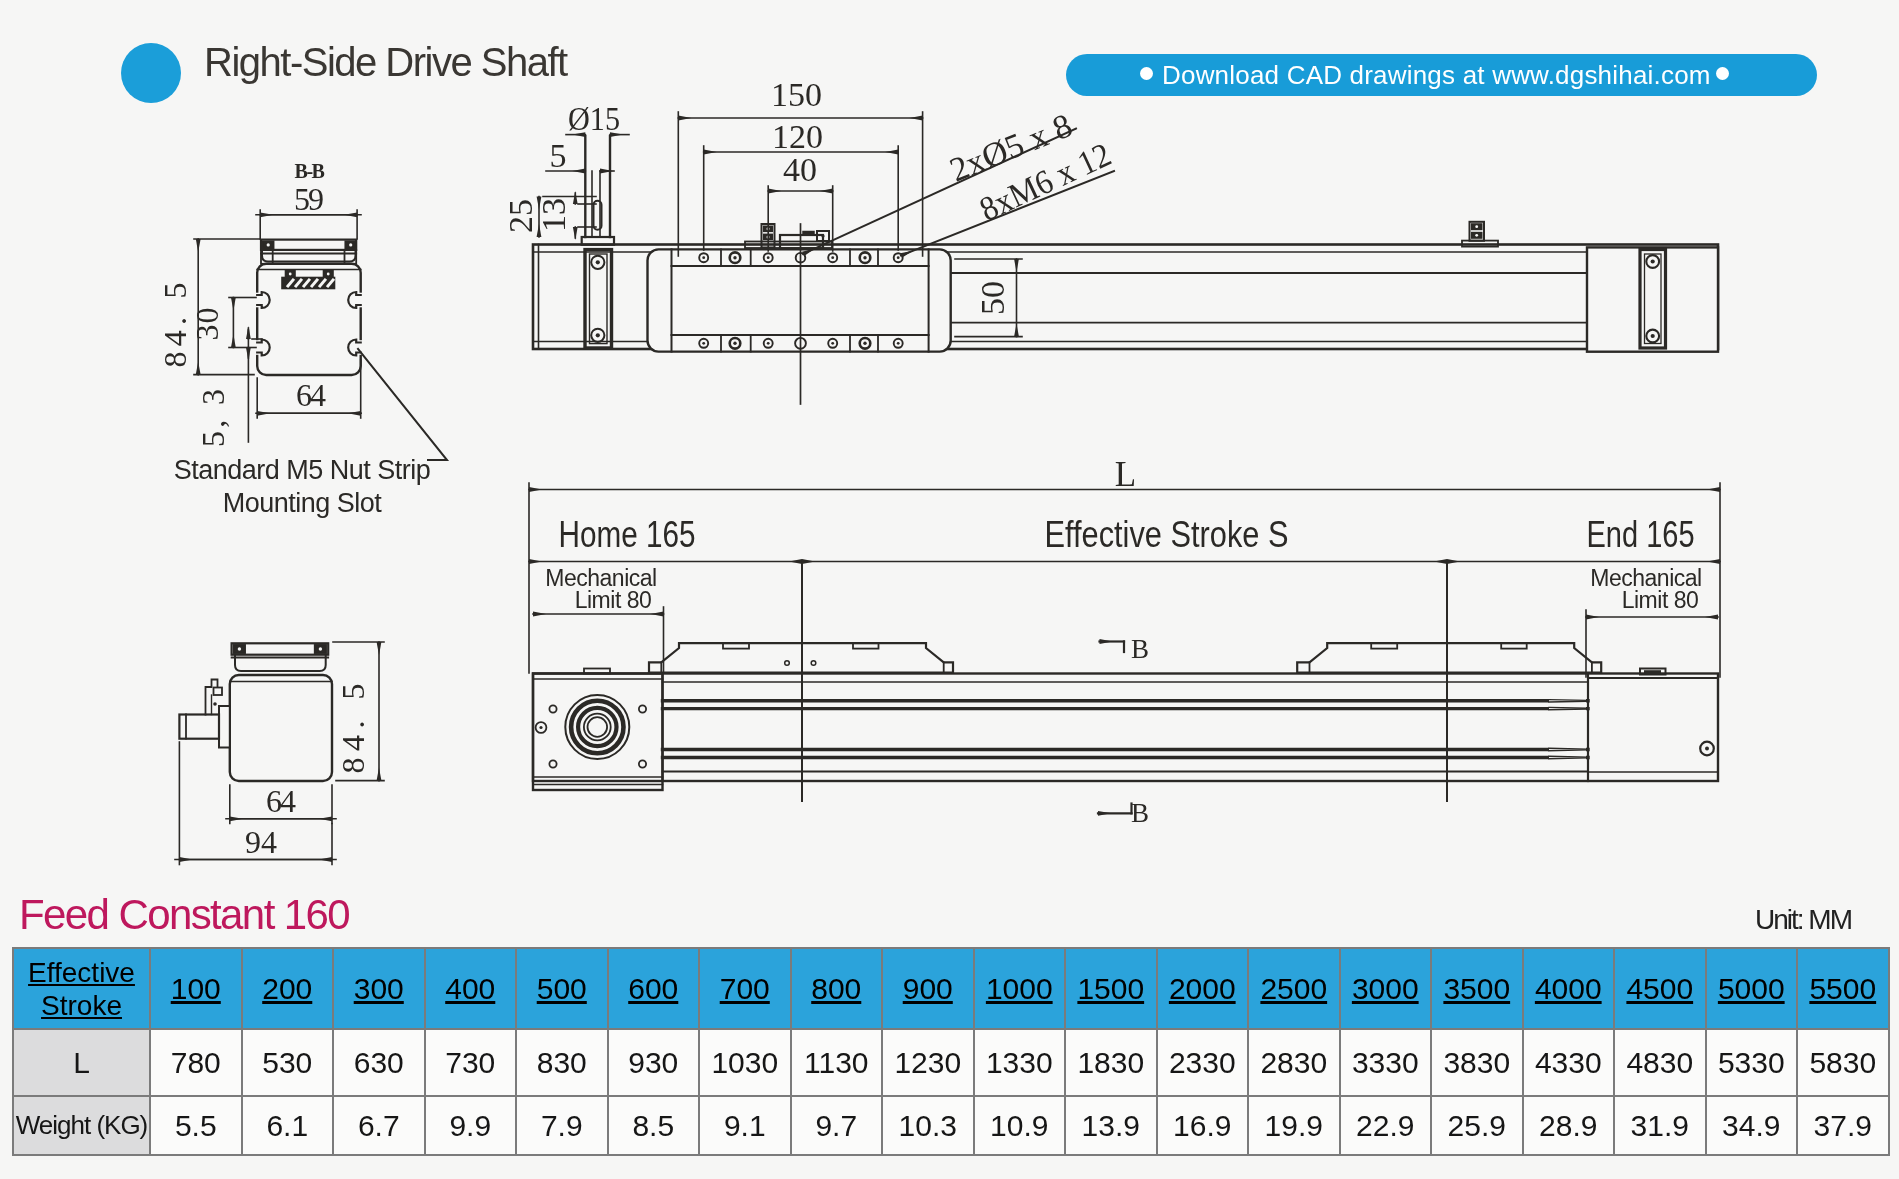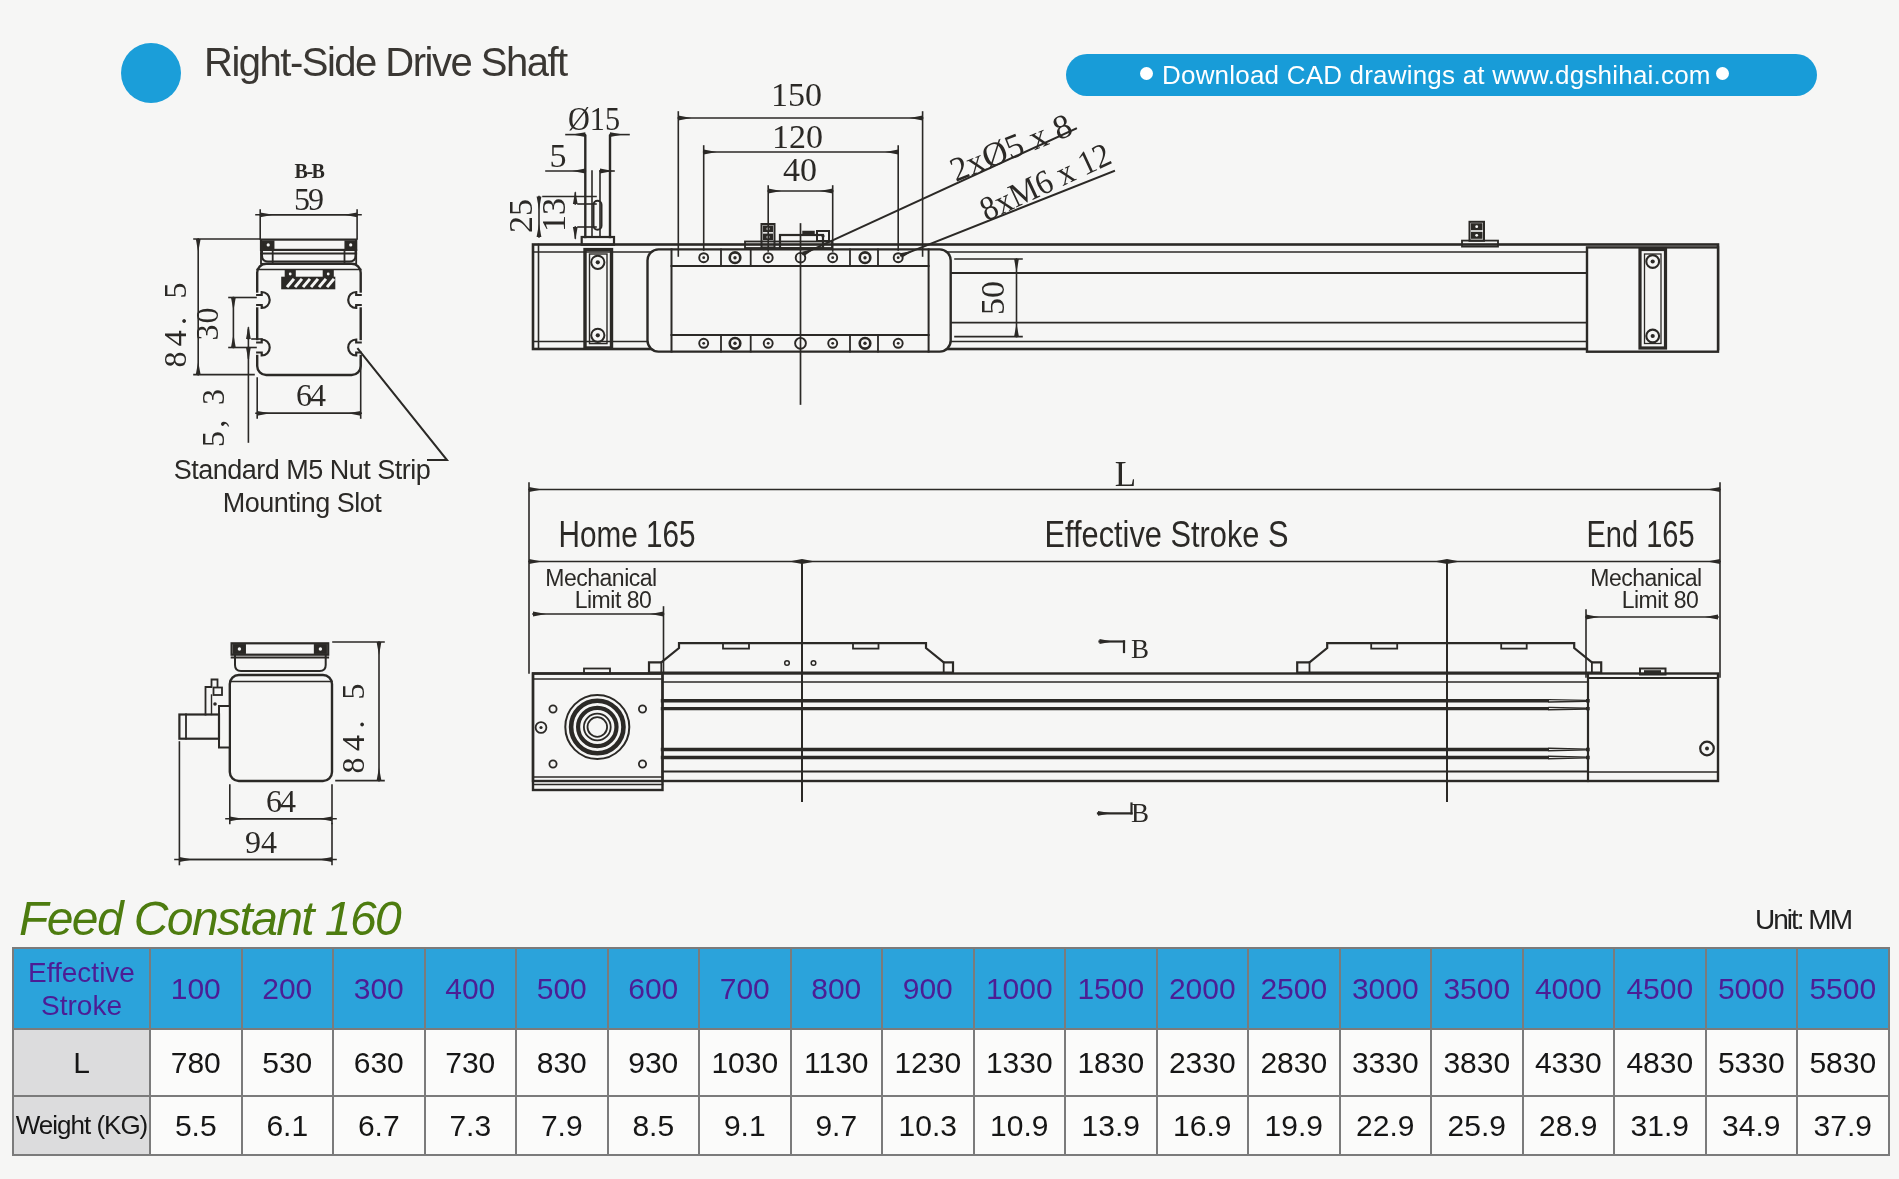--- a/index.html
+++ b/index.html
@@ -4,26 +4,26 @@
 <style>
   html,body{margin:0;padding:0;}
   body{width:1899px;height:1179px;background:#f6f6f5;position:relative;overflow:hidden;
        font-family:"Liberation Sans",sans-serif;}
   .abs{position:absolute;}
   #title{left:204px;top:40px;font-size:40px;letter-spacing:-1.5px;color:#3a3733;}
   #circle{left:121px;top:42.5px;width:60px;height:60px;border-radius:50%;background:#1b9ed9;}
   #pill{left:1066px;top:54px;width:751px;height:42px;border-radius:21px;background:#189cd8;}
   #pilltext{left:1162px;top:54px;height:56px;line-height:42px;font-size:26px;color:#fff;letter-spacing:0.2px;}
   .pdot{width:13px;height:13px;border-radius:50%;background:#fff;top:67px;}
-  #feed{left:19px;top:891px;font-size:48px;letter-spacing:-1.6px;color:#4d7c0f;font-style:italic;}
+  #feed{left:19px;top:891px;font-size:42px;letter-spacing:-1.6px;color:#be185d;}
   #unit{left:1724px;top:904px;width:158px;font-size:28px;letter-spacing:-2px;color:#222;text-align:center;}
   table{position:absolute;left:12px;top:947px;border-collapse:collapse;table-layout:fixed;}
   td{border:2px solid #7b7b7b;text-align:center;vertical-align:middle;padding:0;
      font-size:30px;color:#161616;background:#fbfbfa;}
-  tr.hd td{background:#2ba3db;color:#4c1d95;height:79px;}
+  tr.hd td{background:#2ba3db;color:#000000;height:79px;text-decoration:underline;}
   td.lab{background:#dcdcdd;}
   tr.r2 td{height:65px;}
   tr.r3 td{height:57px;}
   td.es{font-size:28px;line-height:33px;}
   td.wk{font-size:26px;white-space:nowrap;letter-spacing:-1px;}
 </style>
 </head>
 <body>
 <div class="abs" id="circle"></div>
 <div class="abs" id="title">Right-Side Drive Shaft</div>
@@ -448,21 +448,21 @@
         <td>4330</td>
         <td>4830</td>
         <td>5330</td>
         <td>5830</td>
 </tr>
 <tr class="r3">
   <td class="lab wk">Weight (KG)</td>
   <td>5.5</td>
         <td>6.1</td>
         <td>6.7</td>
-        <td>7.3</td>
+        <td>9.9</td>
         <td>7.9</td>
         <td>8.5</td>
         <td>9.1</td>
         <td>9.7</td>
         <td>10.3</td>
         <td>10.9</td>
   <td>13.9</td>
         <td>16.9</td>
         <td>19.9</td>
         <td>22.9</td>

